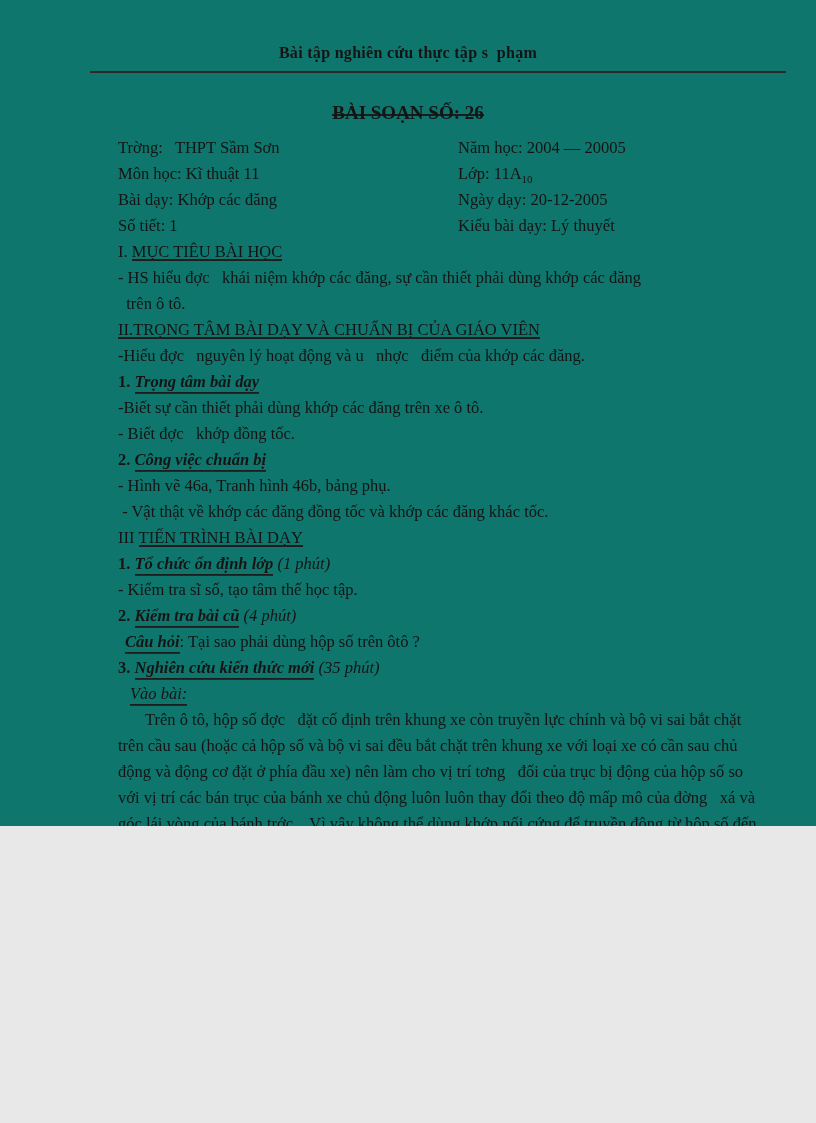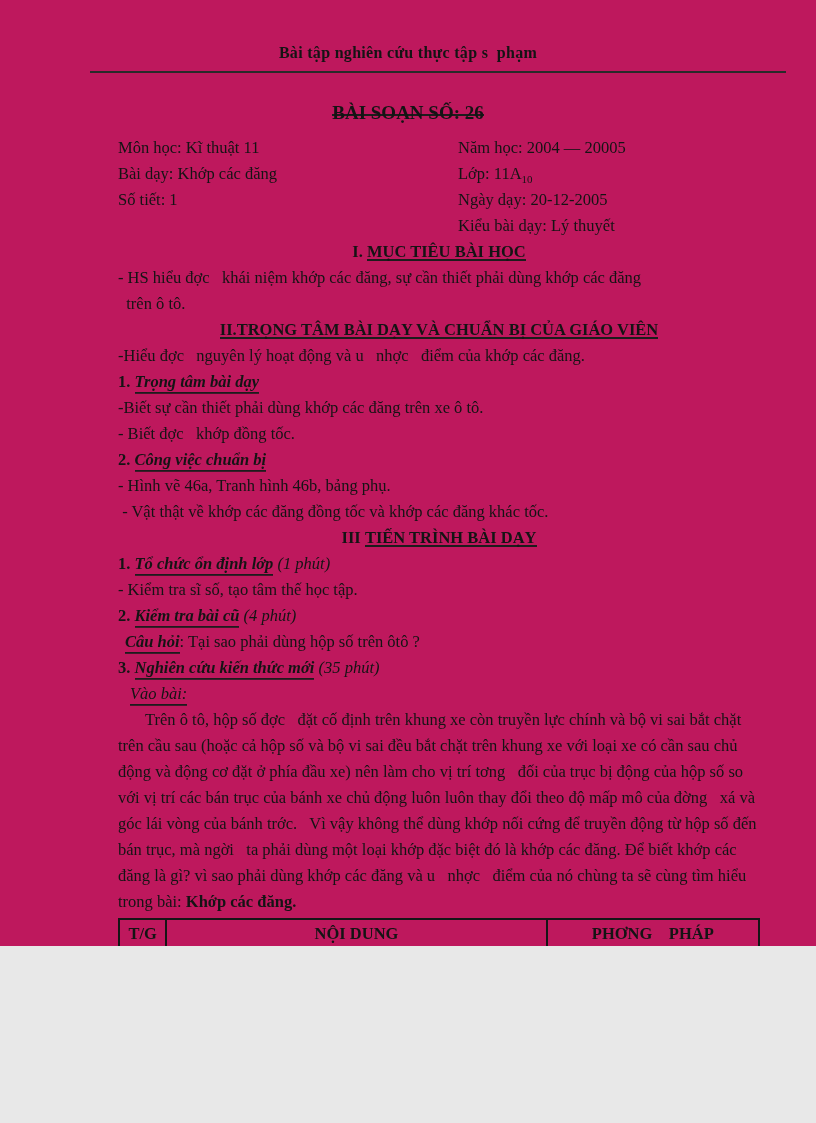--- a/index.html
+++ b/index.html
@@ -1,20 +1,20 @@
 <!DOCTYPE html>
 <html><head>
 <meta charset="utf-8">
 <style>
   html,body{margin:0;padding:0;background:#e8e8e8;}
   .page{
     position:relative;
-    width:816px;height:946px;
+    width:816px;height:826px;
     margin:0 auto;
-    background:#be185d;
+    background:#0f766e;
     color:#141414;
     font-family:"Liberation Serif","DejaVu Serif",serif;
     overflow:hidden;
   }
   .txt{white-space:pre-wrap;font-size:16.5px;line-height:26px;}
 
   
   .header-text{
     padding-top:42px;
     text-align:center;
@@ -48,21 +48,21 @@
     background:linear-gradient(#1c1c1c,#1c1c1c) 0 97%/100% 1.8px no-repeat;}
 
   
   .info{display:flex;margin:9px 0 0 118px;}
   .info-left{width:340px;}
   .info-right{flex:1;}
   sub{font-size:11px;line-height:0;}
 
   
   .body-col{margin-left:118px;width:642px;}
-  .h-sec{font-weight:700;text-align:center;}
+  .h-sec{font-weight:400;}
   .sub-h{font-weight:700;font-style:italic;}
   .dur{font-style:italic;font-weight:400;}
   .indent-sm{margin-left:7px;}
   .indent-md{margin-left:12px;}
   .para{text-indent:27px;}
   .para b{font-weight:700;}
 
   
   table.lesson{border-collapse:collapse;margin-top:3px;table-layout:fixed;}
   table.lesson th{
@@ -85,20 +85,21 @@
 
 <div class="page">
 
   <div class="header-text">Bài tập nghiên cứu thực tập s  phạm</div>
   <div class="header-rule"></div>
 
   <div class="doc-title"><span class="strike-mid">BÀI SOẠN SỐ: 26</span></div>
 
   <div class="info">
     <div class="info-left">
+      <div class="txt">Trờng:   THPT Sầm Sơn</div>
       <div class="txt">Môn học: Kĩ thuật 11</div>
       <div class="txt">Bài dạy: Khớp các đăng</div>
       <div class="txt">Số tiết: 1</div>
     </div>
     <div class="info-right">
       <div class="txt">Năm học: 2004 — 20005</div>
       <div class="txt"><span>Lớp: 11A</span><sub>10</sub></div>
       <div class="txt">Ngày dạy: 20-12-2005</div>
       <div class="txt">Kiểu bài dạy: Lý thuyết</div>
     </div>

